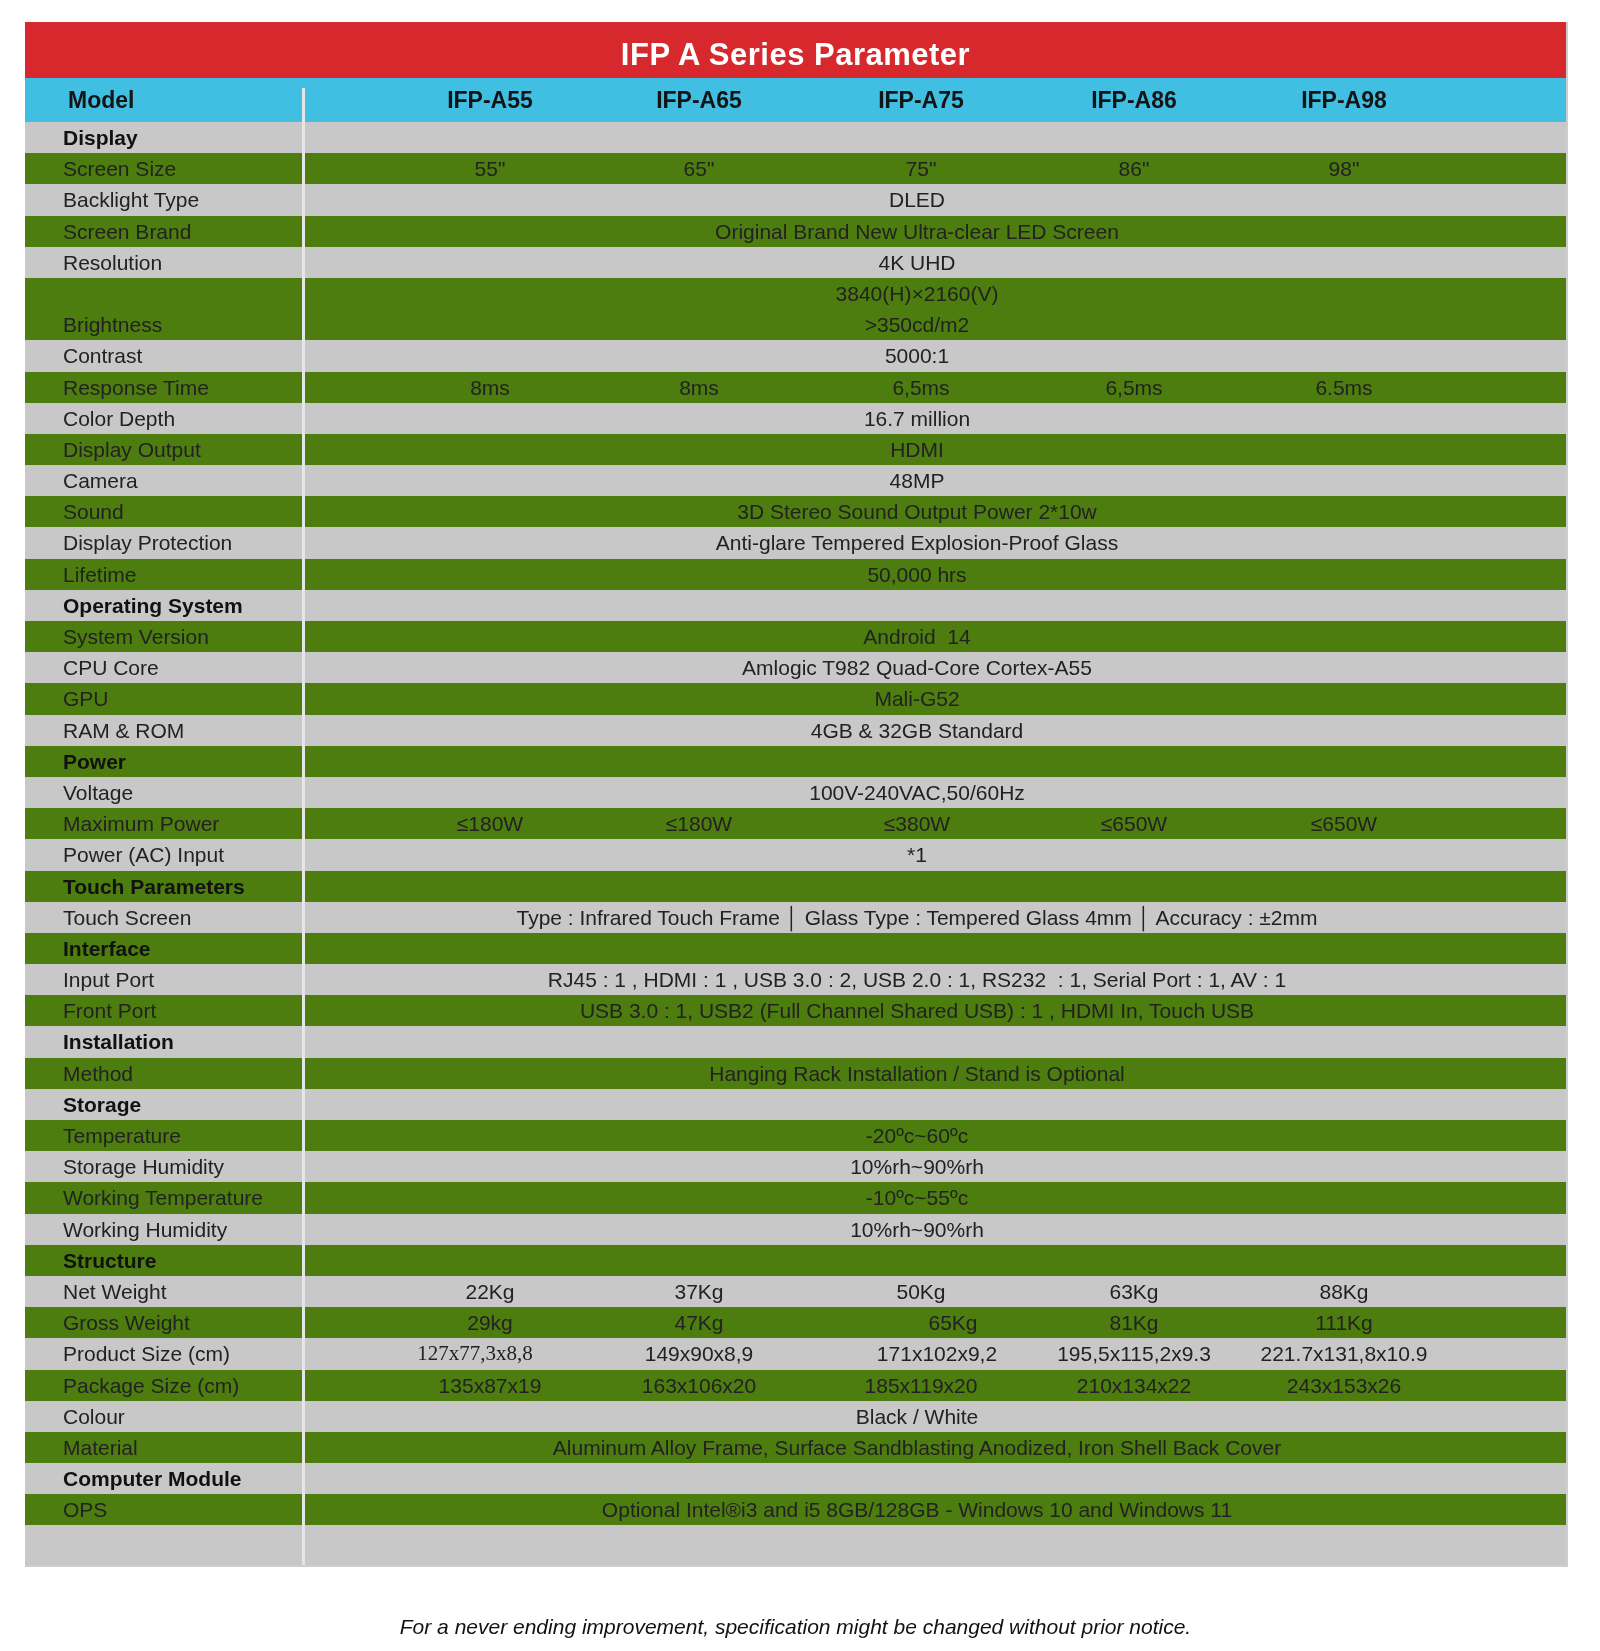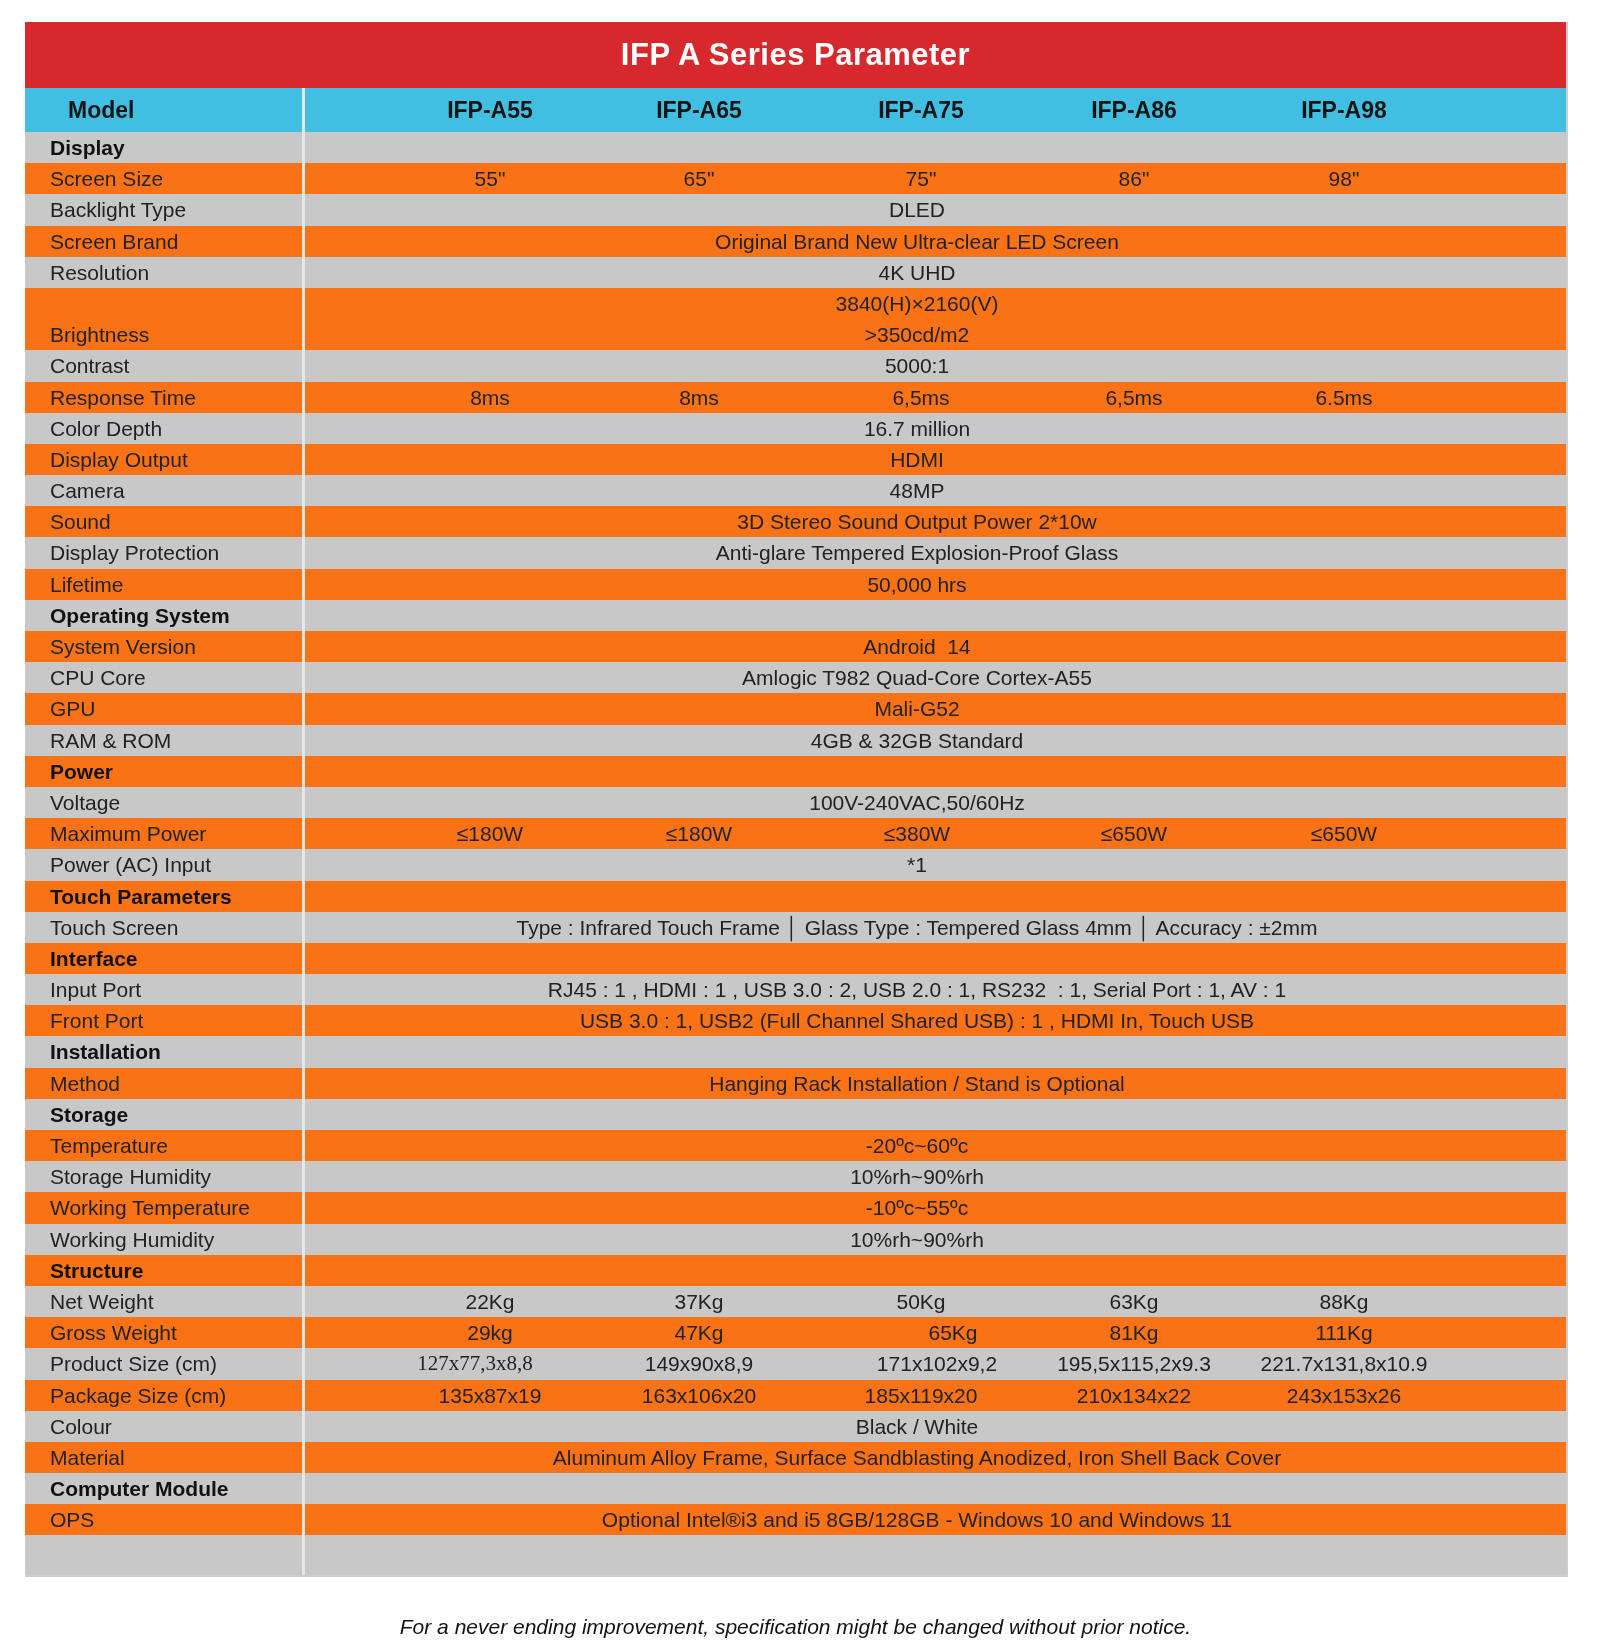--- a/index.html
+++ b/index.html
@@ -7,35 +7,35 @@
     width:1600px;height:1651px;position:relative;overflow:hidden;
     font-family:"Liberation Sans","DejaVu Sans",sans-serif;
     -webkit-font-smoothing:antialiased;color:#1b1b1b;
   }
   .spec-table{
     position:absolute;left:25px;top:22px;width:1541px;
     border-right:2px solid #cdcdcd;border-bottom:2px solid #cdcdcd;
     background:#ffffff;
   }
   .title-bar{
-    height:66px;line-height:66px;background:#d7292d;color:#ffffff;
+    height:56px;line-height:66px;background:#d7292d;color:#ffffff;
     text-align:center;font-size:31px;font-weight:bold;letter-spacing:.5px;
   }
   .header-row{
     position:relative;height:44px;line-height:44px;background:#41bfe3;
     font-size:23px;font-weight:bold;color:#141414;
   }
   .header-row .model-label{position:absolute;left:43px;}
   .header-row .model-name{position:absolute;transform:translateX(-50%);white-space:nowrap;}
   #rows{position:relative;}
   .row{position:relative;height:31.2px;line-height:31.2px;font-size:21px;}
   .row.gray{background:#c8c8c8;}
-  .row.white{background:#f97316;}
+  .row.white{background:#4d7c0f;}
   .row.spacer{height:40px;}
-  .row .label{position:absolute;left:25px;white-space:nowrap;color:#222;}
+  .row .label{position:absolute;left:38px;white-space:nowrap;color:#222;}
   .row.section .label{font-weight:bold;color:#111;}
   .row .val{position:absolute;transform:translateX(-50%);white-space:nowrap;color:#222;}
   .col-divider{
     position:absolute;left:277px;top:66px;bottom:0;width:3px;
     background:#e6e6e6;z-index:4;
   }
   .footer-note{
     position:absolute;left:25px;top:1612px;width:1541px;height:30px;line-height:30px;
     text-align:center;font-style:italic;font-size:21px;color:#111;
   }

